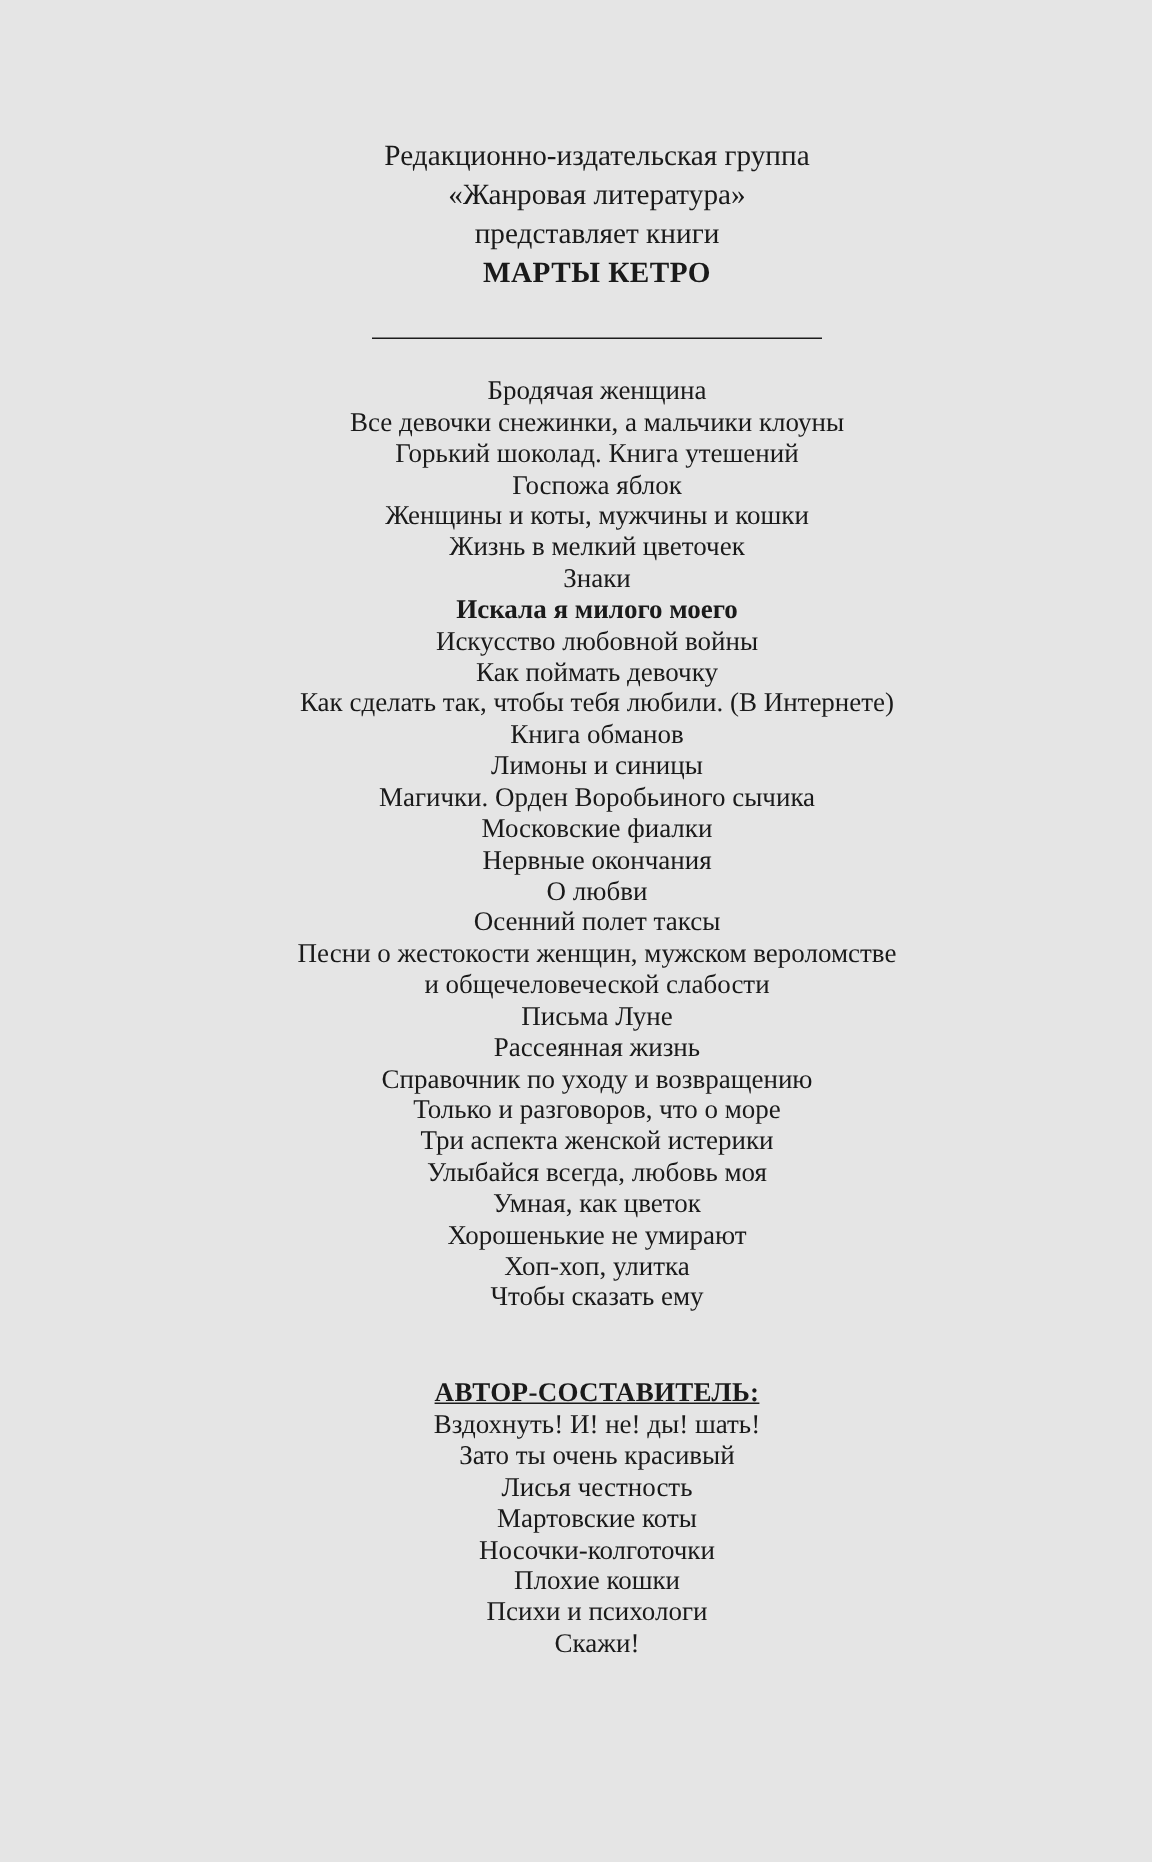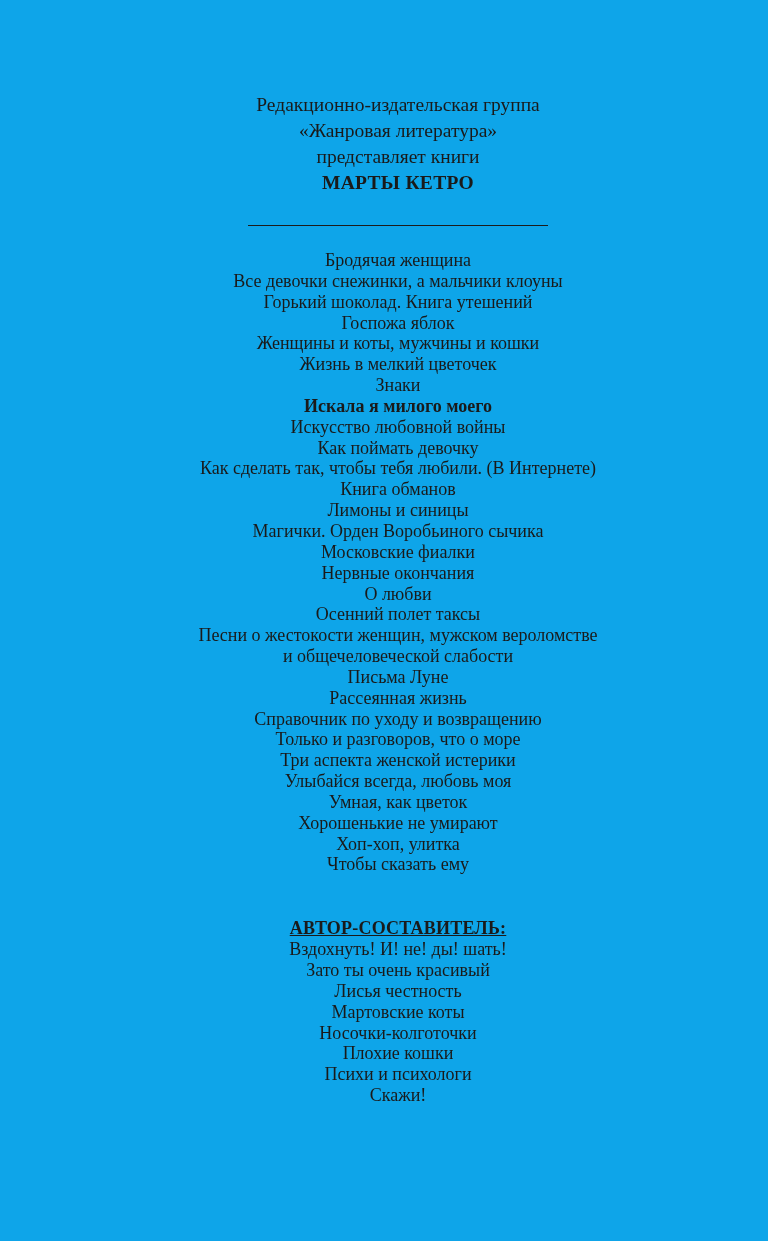--- a/index.html
+++ b/index.html
@@ -1,21 +1,21 @@
 <!DOCTYPE html>
 <html><head>
 <meta charset="utf-8">
 <style>
   * { margin: 0; padding: 0; box-sizing: border-box; }
   html, body { background: #ffffff; }
   .page {
     position: relative;
     width: 768px;
     height: 1241px;
-    background: #0ea5e9;
+    background: #e5e5e5;
     overflow: hidden;
     font-family: "Liberation Serif", "DejaVu Serif", serif;
     color: #1a1a1a;
   }
   
   .content {
     position: absolute;
     left: 14px;
     top: 92px;
     width: 768px;

